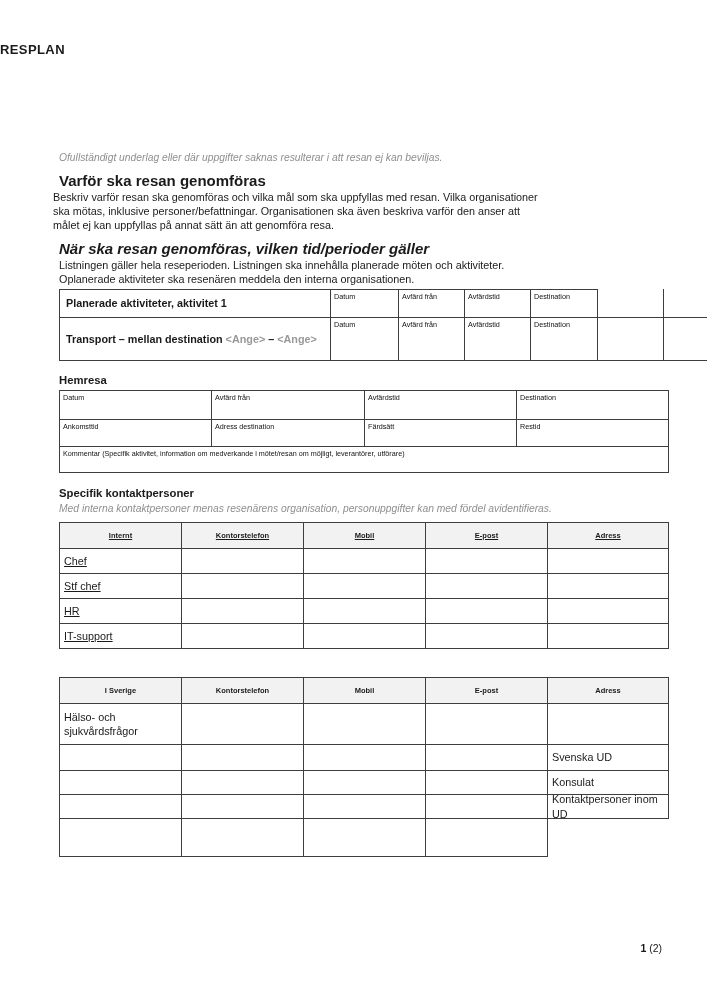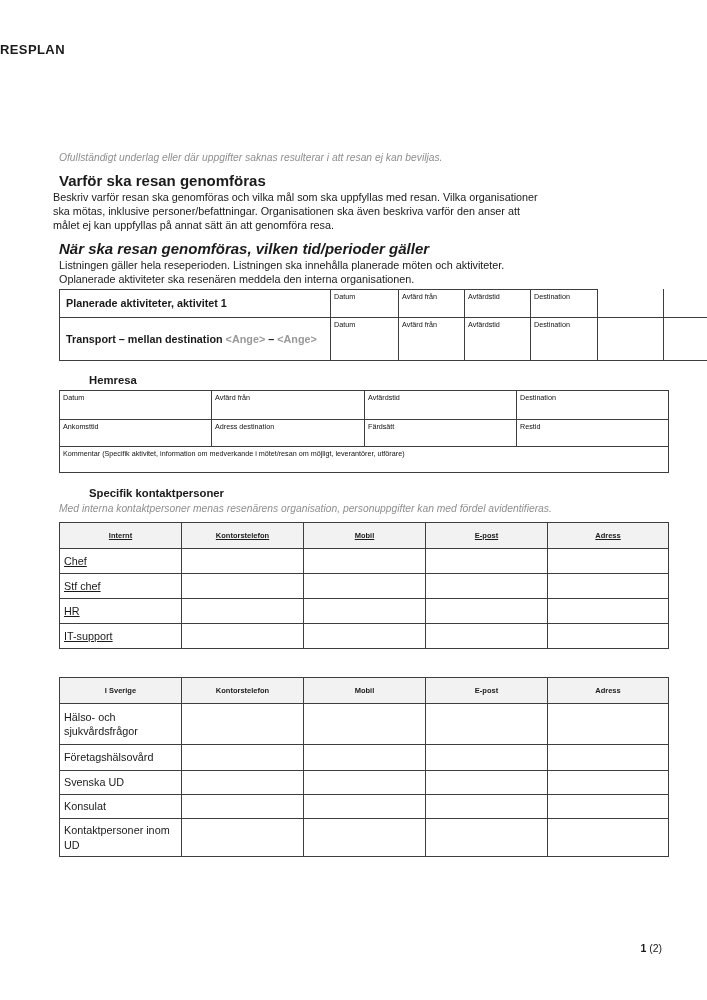--- a/index.html
+++ b/index.html
@@ -2,21 +2,21 @@
 <html><head>
 <meta charset="utf-8">
 <style>
   html,body{margin:0;padding:0;background:#ffffff;}
   .page{position:relative;width:707px;height:1000px;background:#ffffff;overflow:hidden;
         font-family:"Liberation Sans",sans-serif;color:#1a1a1a;}
   .abs{position:absolute;}
   .doc-title{top:42px;left:0;width:707px;text-align:left;font-weight:bold;font-size:13px;letter-spacing:.4px;}
   .note{font-style:italic;color:#8f8f8f;font-size:10.3px;white-space:nowrap;}
   .h-big{font-weight:bold;font-size:15px;white-space:nowrap;}
-  .h-small{font-weight:bold;font-size:11.3px;white-space:nowrap;margin-left:30px;}
+  .h-small{font-weight:bold;font-size:11.3px;white-space:nowrap;}
   .body-line{font-size:10.8px;line-height:14.2px;white-space:nowrap;}
 
   .grid{position:absolute;display:grid;box-sizing:border-box;}
   .grid > div{box-sizing:border-box;border-right:1px solid #3e3e3e;border-bottom:1px solid #3e3e3e;overflow:hidden;}
   .bl{border-left:1px solid #3e3e3e;}
   .bt{border-top:1px solid #3e3e3e !important;}
 
   
   .t-activity{left:59px;top:289px;grid-template-columns:271px 68px 66px 66px 67px 66px 48px;grid-template-rows:29px 43px;}
   .act-label{display:flex;align-items:center;padding:1px 6px;font-weight:bold;font-size:10.8px;line-height:13px;}
@@ -136,21 +136,20 @@
     <div class="th">Mobil</div>
     <div class="th">E-post</div>
     <div class="th">Adress</div>
 
     <div class="rowlabel">Hälso- och sjukvårdsfrågor</div>
     <div></div>
       <div></div>
       <div></div>
       <div></div>
 
-    <div class="rowlabel">Företagshälsovård</div>
     <div></div>
       <div></div>
       <div></div>
       <div></div>
 
     <div class="rowlabel">Svenska UD</div>
     <div></div>
       <div></div>
       <div></div>
       <div></div>

